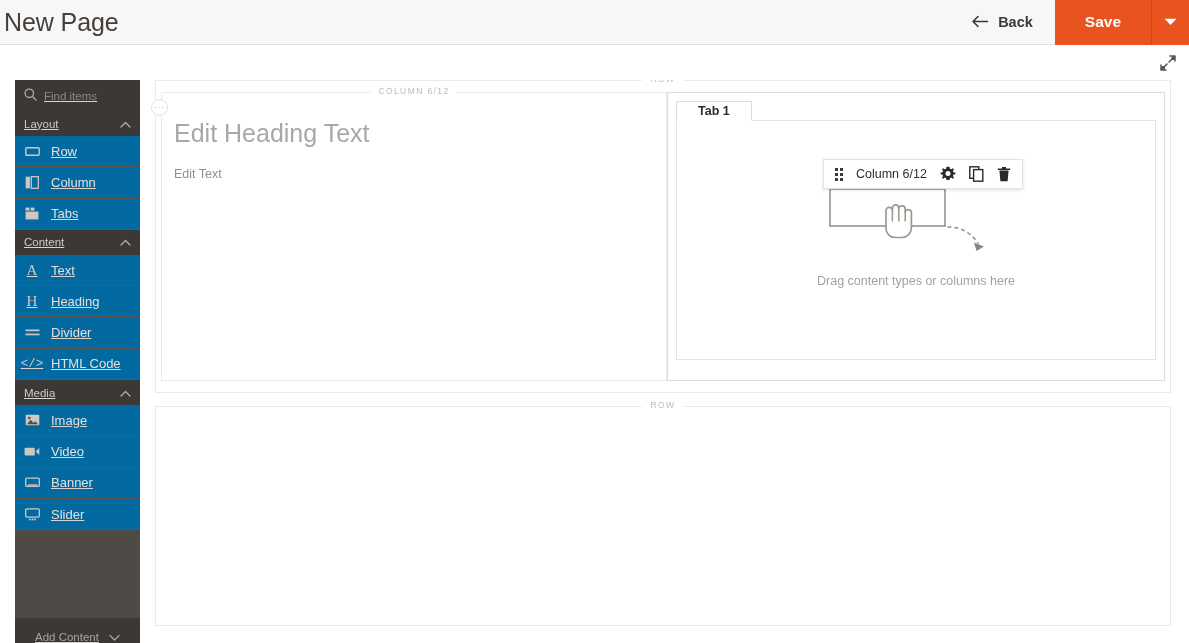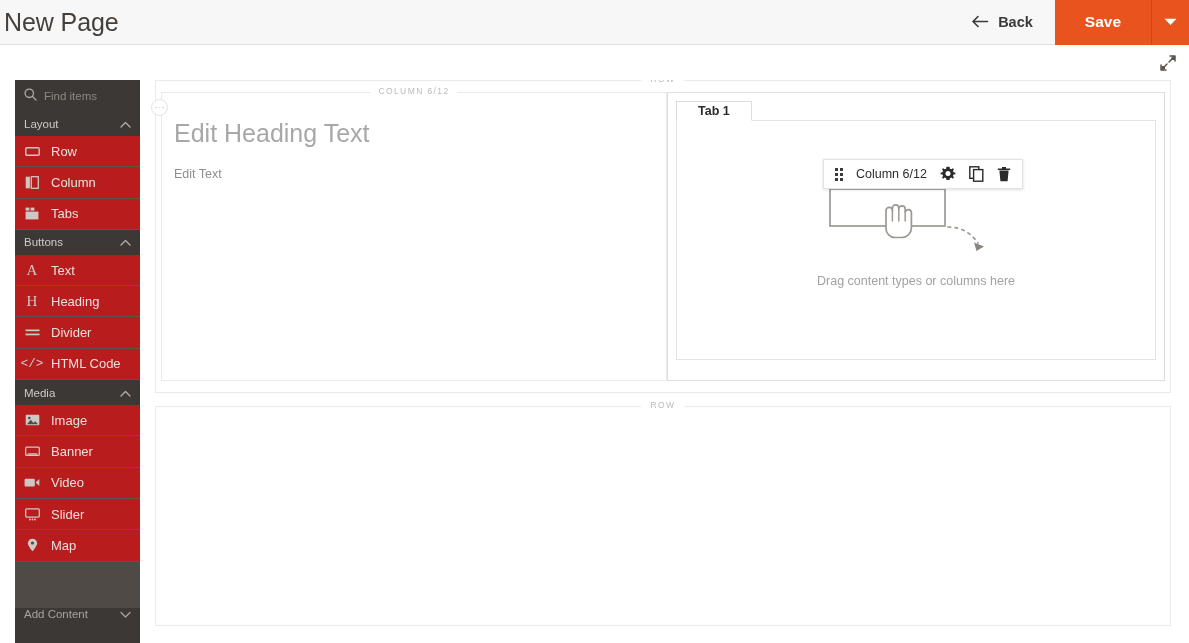--- a/index.html
+++ b/index.html
@@ -94,26 +94,27 @@
   .workspace {
     display: flex;
     height: 563px;
     position: relative;
   }
 
   
   .sidebar {
     width: 125px;
     margin-left: 15px;
-    background: #b91c1c;
+    background: #0369a1;
     color: #d8d4d0;
     display: flex;
     flex-direction: column;
     flex: none;
     height: 563px;
+    text-decoration: underline;
   }
   .sb-search {
     height: 31px;
     background: #3c3835;
     display: flex;
     align-items: center;
     gap: 7px;
     padding: 0 9px;
     flex: none;
     cursor: text;
@@ -166,26 +167,26 @@
     justify-content: center;
     color: #cdc8c3;
     flex: none;
   }
   .sb-icon svg { display: block; }
   .sb-icon .glyph { font-size: 15px; line-height: 1; font-family: "Liberation Serif", serif; }
   .sb-icon .glyph-mono { font-size: 12.5px; line-height: 1; font-family: "Liberation Mono", monospace; }
 
   .sb-spacer { flex: 1 1 auto; background: #4f4a46; }
   .sb-footer {
-    height: 35px;
+    height: 25px;
     background: #3c3835;
     display: flex;
-    align-items: flex-start;
+    align-items: flex-end;
     justify-content: space-between;
-    padding: 0 9px;
+    padding: 0 20px;
     font-size: 11.5px;
     color: #a8a29c;
     flex: none;
     cursor: pointer;
   }
 
   
   .canvas {
     flex: 1 1 auto;
     padding: 0 18px 0 15px;
@@ -453,21 +454,21 @@
         <svg width="14" height="13" viewBox="0 0 14 13">
           <rect x="0.6" y="0.6" width="3.8" height="3" fill="#cdc8c3"></rect>
           <rect x="5.6" y="0.6" width="3.8" height="3" fill="#cdc8c3"></rect>
           <rect x="0.6" y="4.6" width="12.8" height="7.8" fill="#cdc8c3"></rect>
         </svg>
       </span>
       <span>Tabs</span>
     </div>
 
     <div class="sb-group">
-      <span>Buttons</span>
+      <span>Content</span>
       <span class="chev">
         <svg width="11" height="7" viewBox="0 0 11 7" fill="none">
             <path d="M1 6 L5.5 1.5 L10 6" stroke="#b5afaa" stroke-width="1.3" stroke-linecap="round" stroke-linejoin="round"></path>
           </svg>
       </span>
     </div>
 
     <div class="sb-item">
       <span class="sb-icon">
           <span class="glyph">A</span>
@@ -515,59 +516,50 @@
           <rect x="0.7" y="0.7" width="13.6" height="10.6" rx="1" fill="#cdc8c3"></rect>
           <circle cx="4.3" cy="4" r="1.25" fill="#4f4a46"></circle>
           <path d="M2 10.2 L5.8 5.8 L8.4 9 L10.2 7.2 L13 10.2 Z" fill="#4f4a46"></path>
         </svg>
       </span>
       <span>Image</span>
     </div>
 
     <div class="sb-item">
       <span class="sb-icon">
+        <svg width="16" height="11" viewBox="0 0 16 11">
+          <rect x="0.6" y="1.8" width="10.2" height="7.6" rx="1" fill="#cdc8c3"></rect>
+          <path d="M11.6 5.6 L15.3 2.1 L15.3 9.1 Z" fill="#cdc8c3"></path>
+        </svg>
+      </span>
+      <span>Video</span>
+    </div>
+
+    <div class="sb-item">
+      <span class="sb-icon">
         <svg width="15" height="12" viewBox="0 0 15 12">
           <rect x="0.7" y="1.2" width="13.6" height="8.2" rx="1" stroke="#cdc8c3" stroke-width="1.3" fill="none"></rect>
           <rect x="2.6" y="7.3" width="9.8" height="1.4" fill="#cdc8c3"></rect>
         </svg>
       </span>
       <span>Banner</span>
-    </div>
-
-    <div class="sb-item">
-      <span class="sb-icon">
-        <svg width="16" height="11" viewBox="0 0 16 11">
-          <rect x="0.6" y="1.8" width="10.2" height="7.6" rx="1" fill="#cdc8c3"></rect>
-          <path d="M11.6 5.6 L15.3 2.1 L15.3 9.1 Z" fill="#cdc8c3"></path>
-        </svg>
-      </span>
-      <span>Video</span>
     </div>
 
     <div class="sb-item">
       <span class="sb-icon">
         <svg width="15" height="13" viewBox="0 0 15 13">
           <rect x="0.7" y="0.8" width="13.6" height="8.3" rx="1" stroke="#cdc8c3" stroke-width="1.3" fill="none"></rect>
           <circle cx="5" cy="11.5" r="0.95" fill="#cdc8c3"></circle>
           <circle cx="7.5" cy="11.5" r="0.95" fill="#cdc8c3"></circle>
           <circle cx="10" cy="11.5" r="0.95" fill="#cdc8c3"></circle>
         </svg>
       </span>
       <span>Slider</span>
     </div>
 
-    <div class="sb-item">
-      <span class="sb-icon">
-        <svg width="11" height="14" viewBox="0 0 11 14">
-          <path d="M5.5 0.8 C2.8 0.8 0.9 2.8 0.9 5.2 C0.9 8.2 5.5 13.2 5.5 13.2 C5.5 13.2 10.1 8.2 10.1 5.2 C10.1 2.8 8.2 0.8 5.5 0.8 Z" fill="#cdc8c3"></path>
-          <circle cx="5.5" cy="5" r="1.6" fill="#4f4a46"></circle>
-        </svg>
-      </span>
-      <span>Map</span>
-    </div>
 
     <div class="sb-spacer"></div>
 
     <div class="sb-footer">
       <span>Add Content</span>
       <span class="chev">
         <svg width="11" height="7" viewBox="0 0 11 7" fill="none">
             <path d="M1 1.5 L5.5 6 L10 1.5" stroke="#a8a29c" stroke-width="1.3" stroke-linecap="round" stroke-linejoin="round"></path>
           </svg>
       </span>

